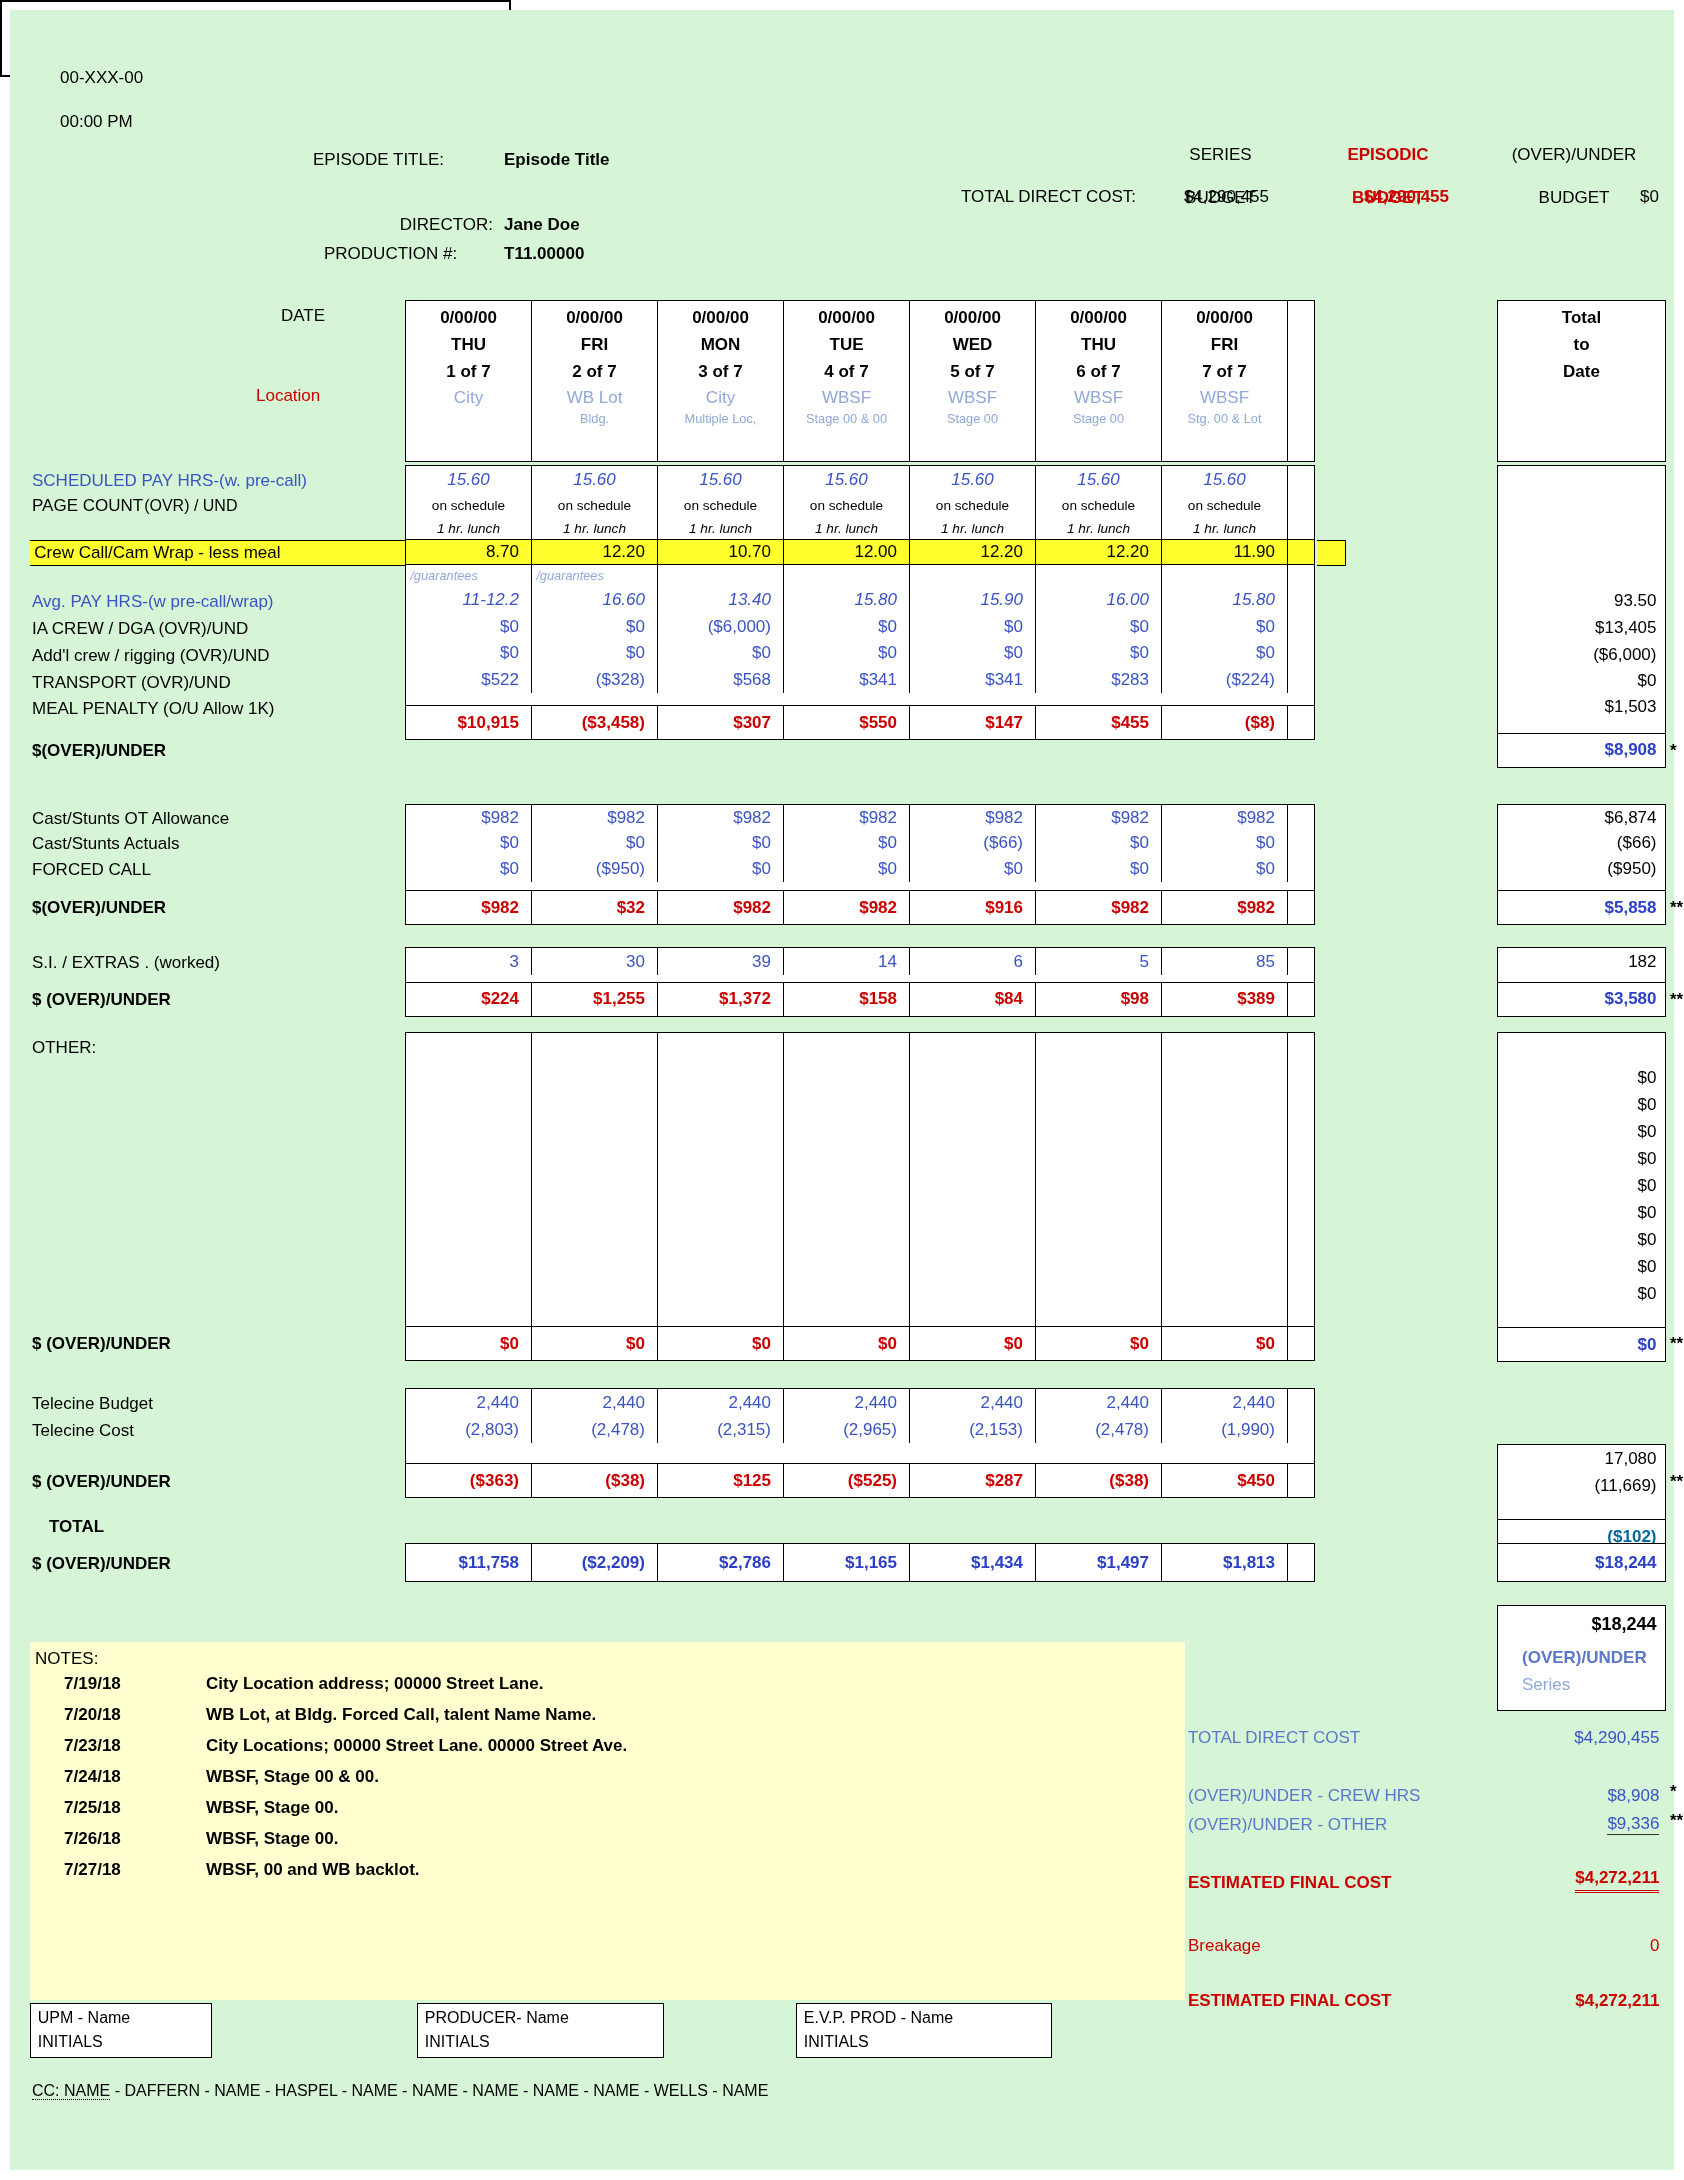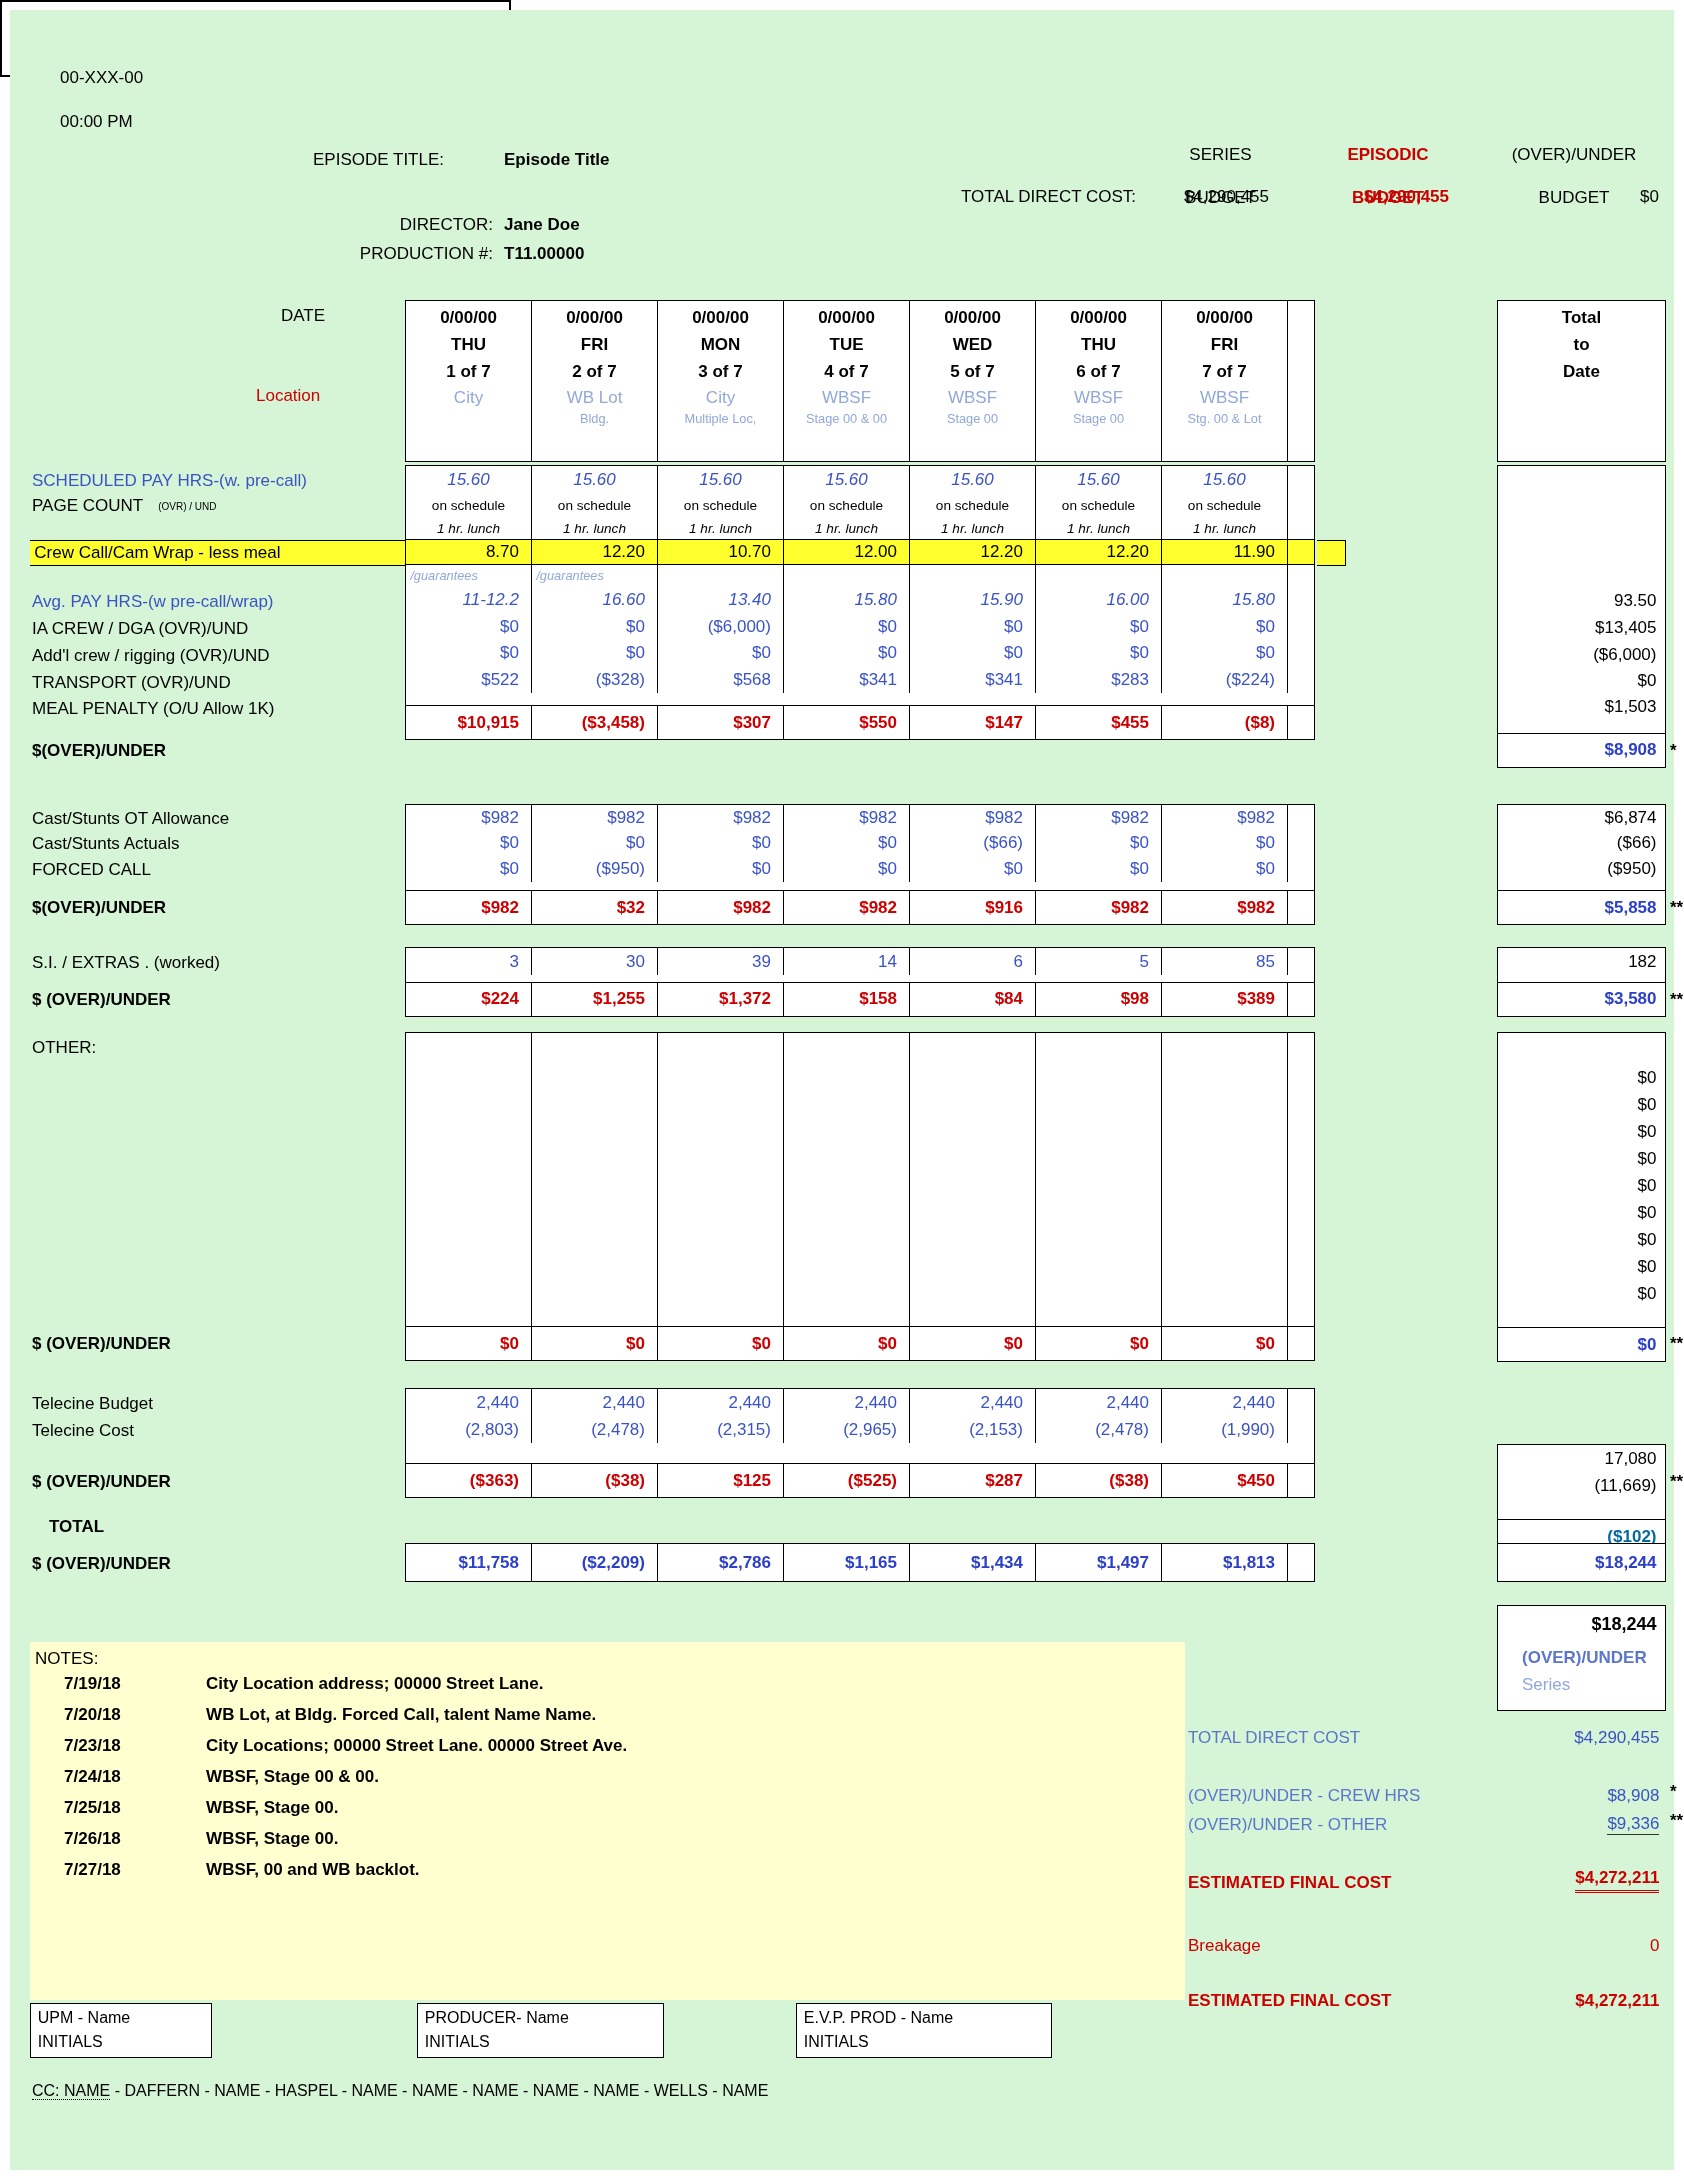--- a/index.html
+++ b/index.html
@@ -29,21 +29,21 @@
   .budhead .l1{position:absolute;top:68px;width:100%}
   .budhead .l2{position:absolute;top:111px;width:100%}
   .ep-label{left:313px;top:150px}
   .ep-value{left:504px;top:150px;font-weight:700}
   .tdc-label{left:961px;top:187px}
   .tdc-v1{left:1137px;top:187px;width:132px;text-align:right}
   .tdc-v2{left:1308px;top:187px;width:141px;text-align:right;font-weight:700;color:#cc0000}
   .tdc-v3{left:1499px;top:187px;width:160px;text-align:right}
   .dir-label{left:324px;top:215px;width:169px;text-align:right}
   .dir-value{left:504px;top:215px;font-weight:700}
-  .prod-label{left:324px;top:244px;width:169px;text-align:right}
+  .prod-label{left:324px;top:244px;width:169px;text-align:left}
   .prod-value{left:504px;top:244px;font-weight:700}
 
   
   .sec{position:absolute;left:405px;width:910px;background:#fff;border:1.7px solid #000}
   .secA{top:300px;height:162px}
   .secB{top:465px}
   .secC{top:804px}
   .secD{top:947px}
   .secE{top:1032px}
   .secF{top:1388px}
@@ -70,21 +70,21 @@
   .yellowrow{background:#ffff2e;border-top:0.9px solid #000;border-bottom:0.9px solid #000}
   .over{border-top:1.7px solid #000}
   .h26{height:22px}.h28{height:24px}.h30{height:25.6px}.h32{height:27px}.h40{height:34px}.h44{height:37px}
   .sp{width:100%;background:#fff}
   .sp.h8{height:6.8px}.sp.h10{height:8.5px}.sp.h14{height:12px}
   .sp.h24{height:20.4px}.sp.h36{height:31px}.sp.h142{height:121px}
   .blankrow{height:293px;background-image:repeating-linear-gradient(to right,transparent 0 125px,#000 125px 126px)}
 
   
   .lbl{position:absolute;left:32px;display:flex;align-items:center;white-space:nowrap;font-size:17px}
-  .lbl .suffix{font-size:10px;margin-left:15px}
+  .lbl .suffix{font-size:16px;margin-left:1px}
   .yellowband{position:absolute;left:30px;top:540px;width:376px;height:25.6px;background:#ffff2e;
               border-top:0.9px solid #000;border-bottom:0.9px solid #000;display:flex;align-items:center;padding-left:4.3px}
   .ystrip{position:absolute;left:1317px;top:540px;width:29px;height:25.6px;background:#ffff2e;
           border-top:0.9px solid #000;border-bottom:0.9px solid #000;border-right:0.9px solid #000}
 
   
   .tbox{position:absolute;left:1497px;width:169px;background:#fff;border:1.7px solid #000}
   .tA{top:300px;height:162px;padding-top:2.6px}
   .tB{top:465px}.tC{top:804px}.tD{top:947px}
   .tE{top:1032px;height:330px;display:flex;flex-direction:column}

